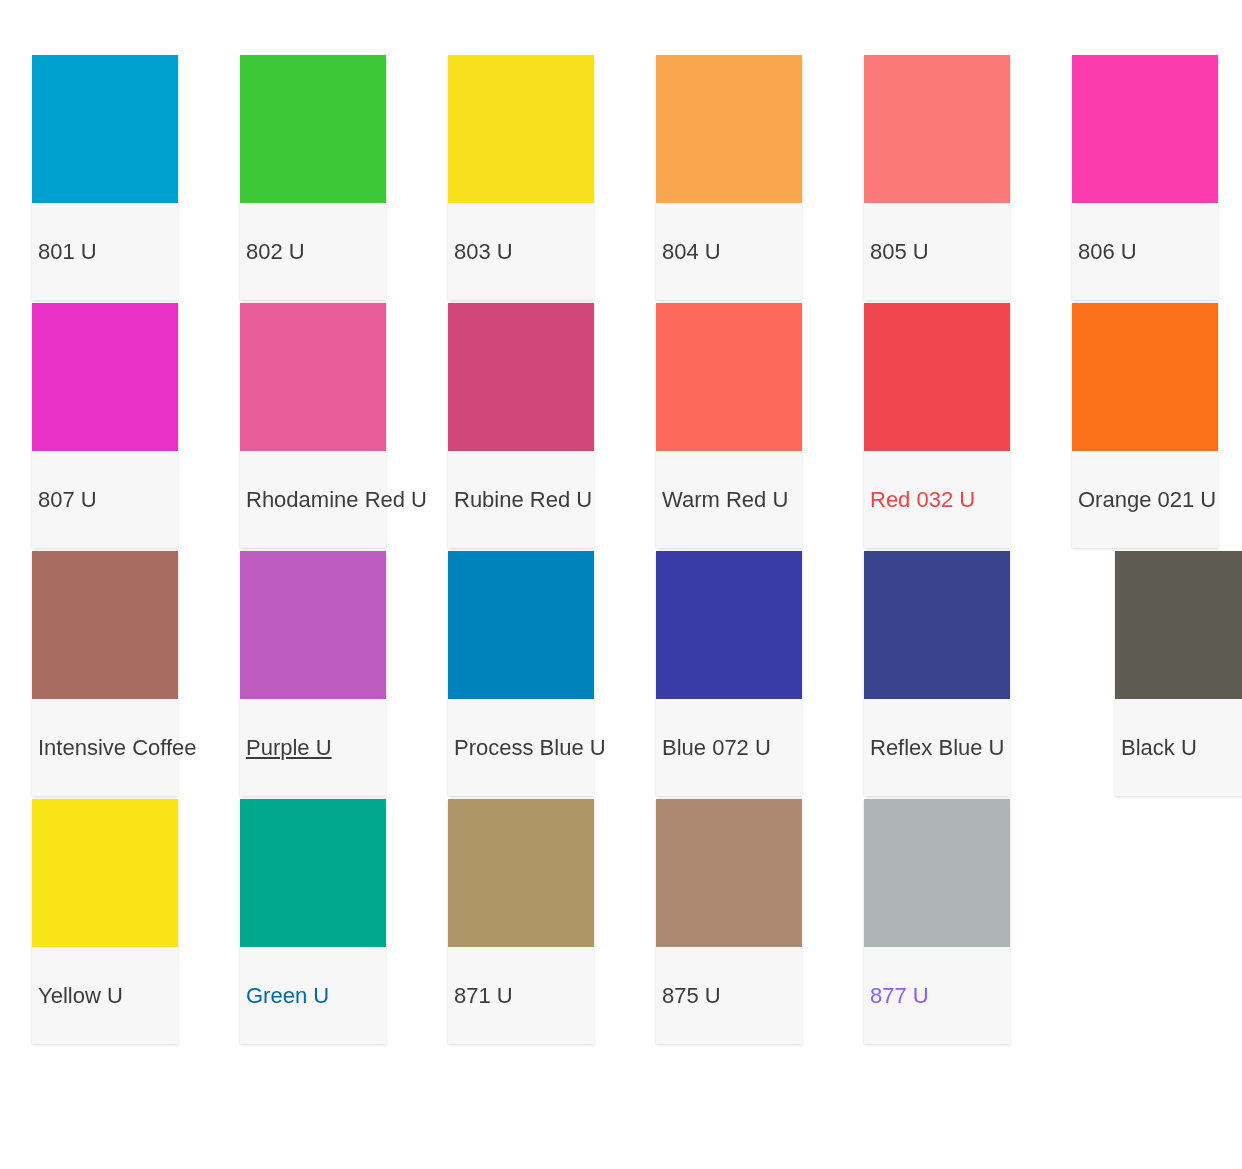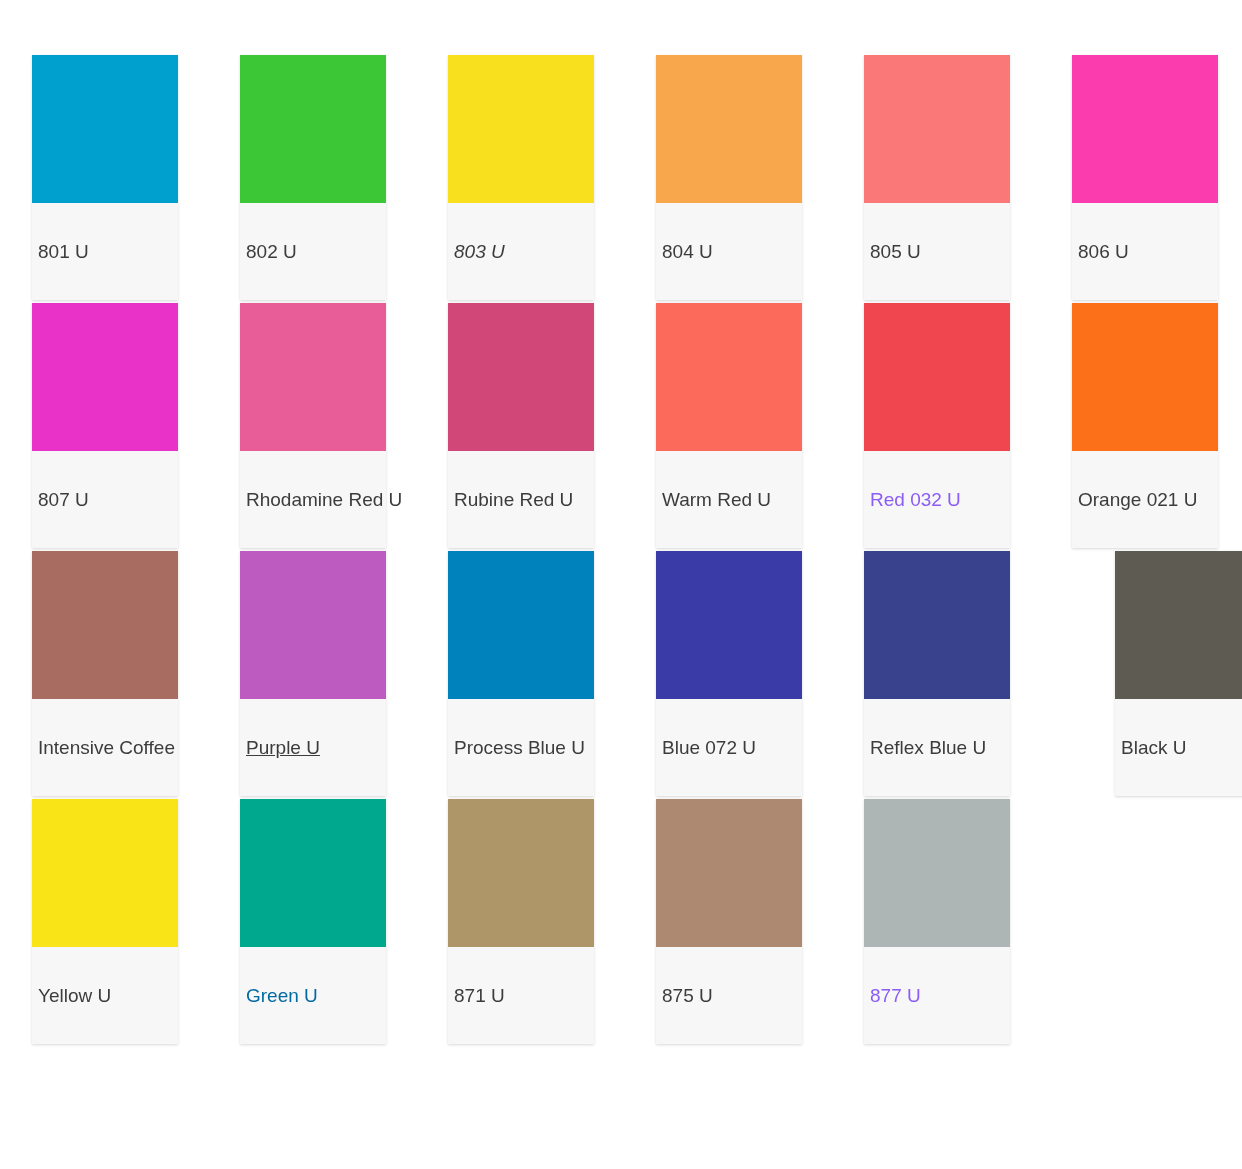--- a/index.html
+++ b/index.html
@@ -47,21 +47,21 @@
     display: block;
   }
   .swatch-label-area {
     height: 97px;
     display: flex;
     align-items: center;
     padding: 0 0 0 6px;
     background: #f7f7f7;
   }
   .swatch-label {
-    font-size: 19px;
+    font-size: 22px;
     line-height: 22px;
     color: #3c3c3c;
     white-space: nowrap;
     font-family: "Liberation Sans", sans-serif;
   }
 </style>
 </head>
 <body style="background: rgb(255, 255, 255);">
 
 <div id="swatch-grid">
@@ -112,21 +112,21 @@
           </div>
         </div>
         <div class="swatch-card" style="background: rgb(247, 247, 247);">
           <div class="swatch-color" style="background-color: rgb(0, 168, 142);"></div>
           <div class="swatch-label-area" style="background: rgb(247, 247, 247);">
             <span class="swatch-label" style="color: #0369a1;">Green U</span>
           </div>
         </div>
       </div>
       <div class="swatch-column">
-        <div class="swatch-card" style="background: rgb(247, 247, 247); font-style: italic;">
+        <div class="swatch-card" style="background: rgb(247, 247, 247);">
           <div class="swatch-color" style="background-color: rgb(248, 224, 30);"></div>
           <div class="swatch-label-area" style="background: rgb(247, 247, 247);">
             <span class="swatch-label" style="color: rgb(60, 60, 60);">803 U</span>
           </div>
         </div>
         <div class="swatch-card" style="background: rgb(247, 247, 247);">
           <div class="swatch-color" style="background-color: rgb(209, 72, 120);"></div>
           <div class="swatch-label-area" style="background: rgb(247, 247, 247);">
             <span class="swatch-label" style="color: rgb(60, 60, 60);">Rubine Red U</span>
           </div>
@@ -173,21 +173,21 @@
       <div class="swatch-column">
         <div class="swatch-card" style="background: rgb(247, 247, 247);">
           <div class="swatch-color" style="background-color: rgb(251, 120, 120);"></div>
           <div class="swatch-label-area" style="background: rgb(247, 247, 247);">
             <span class="swatch-label" style="color: rgb(60, 60, 60);">805 U</span>
           </div>
         </div>
         <div class="swatch-card" style="background: rgb(247, 247, 247);">
           <div class="swatch-color" style="background-color: rgb(239, 70, 80);"></div>
           <div class="swatch-label-area" style="background: rgb(247, 247, 247);">
-            <span class="swatch-label" style="color: #8b5cf6;">Red 032 U</span>
+            <span class="swatch-label" style="color: #ef4444;">Red 032 U</span>
           </div>
         </div>
         <div class="swatch-card" style="background: rgb(247, 247, 247);">
           <div class="swatch-color" style="background-color: rgb(57, 66, 140);"></div>
           <div class="swatch-label-area" style="background: rgb(247, 247, 247);">
             <span class="swatch-label" style="color: rgb(60, 60, 60);">Reflex Blue U</span>
           </div>
         </div>
         <div class="swatch-card" style="background: rgb(247, 247, 247);">
           <div class="swatch-color" style="background-color: rgb(174, 182, 181);"></div>

